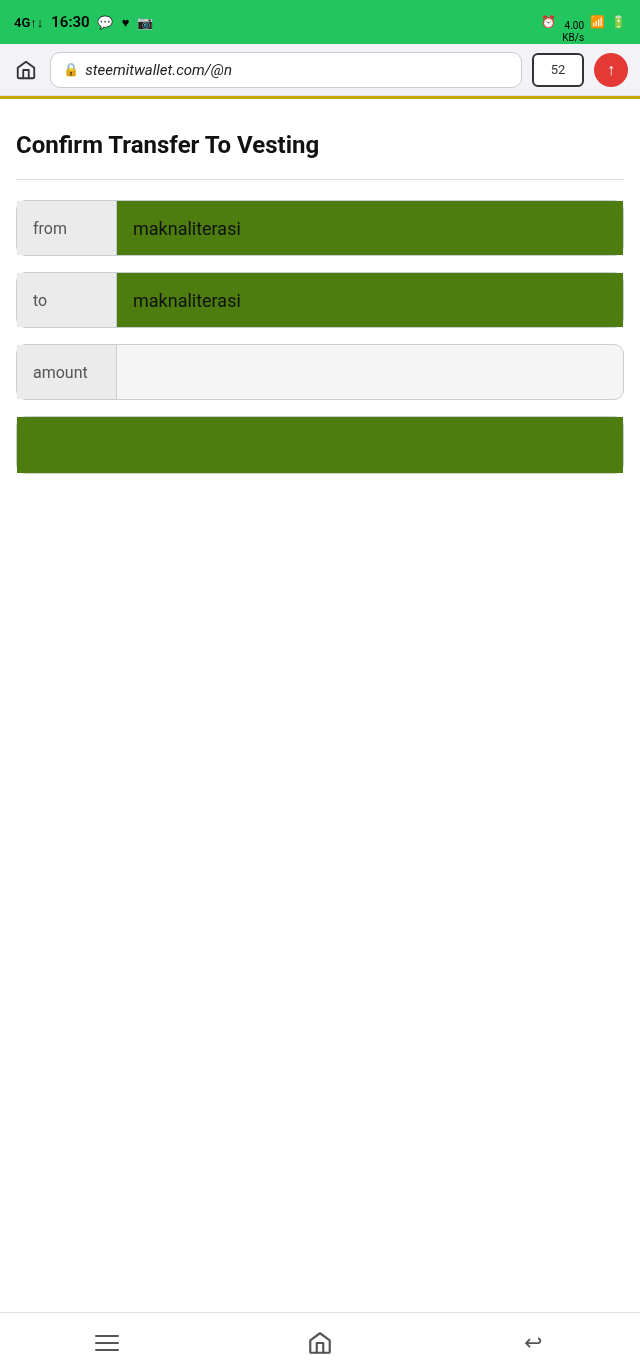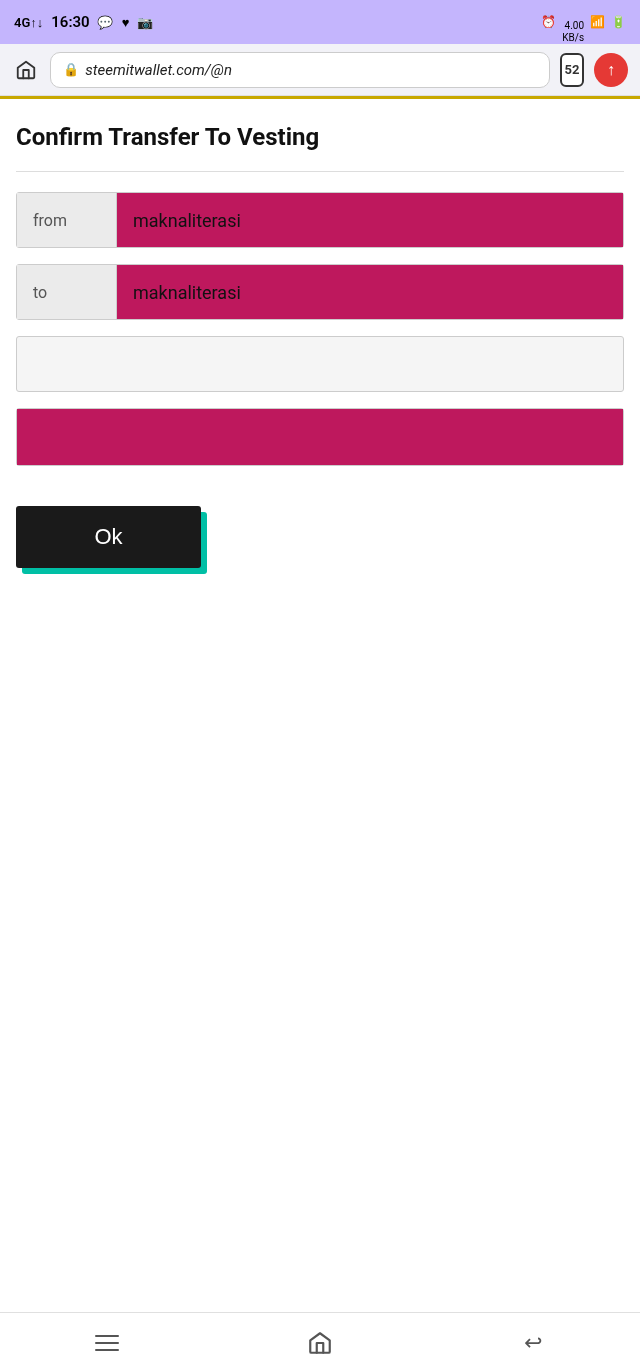--- a/index.html
+++ b/index.html
@@ -9,21 +9,21 @@
       width: 640px;
       min-height: 1372px;
       font-family: -apple-system, BlinkMacSystemFont, 'Segoe UI', Roboto, sans-serif;
       background: #fff;
       display: flex;
       flex-direction: column;
     }
 
     
     .status-bar {
-      background: #c4b5fd;
+      background: #22c55e;
       display: flex;
       justify-content: space-between;
       align-items: center;
       padding: 6px 14px;
       height: 44px;
     }
     .status-left {
       display: flex;
       align-items: center;
       gap: 8px;
@@ -88,29 +88,29 @@
       color: #555;
     }
     .address-text {
       font-size: 15px;
       color: #222;
       overflow: hidden;
       white-space: nowrap;
       font-style: italic;
     }
     .tab-btn {
-      width: 24px;
+      width: 52px;
       height: 34px;
       border: 2px solid #333;
       border-radius: 6px;
       display: flex;
       align-items: center;
       justify-content: center;
       font-size: 13px;
-      font-weight: 700;
+      font-weight: 400;
       color: #333;
       cursor: pointer;
       background: #fff;
     }
     .upload-btn {
       width: 34px;
       height: 34px;
       background: #e53935;
       border-radius: 50%;
       display: flex;
@@ -127,63 +127,63 @@
 
     
     .top-accent {
       height: 3px;
       background: #c8a800;
       width: 100%;
     }
 
     
     .main-content {
-      padding: 24px 16px;
+      padding: 32px 16px;
       flex: 1;
     }
 
     .page-title {
       font-size: 24px;
       font-weight: 700;
       color: #111;
       margin-bottom: 20px;
     }
 
     .divider {
       height: 1px;
       background: #ddd;
       margin-bottom: 20px;
     }
 
     
     .form-row {
       display: flex;
       border: 1px solid #ccc;
-      border-radius: 3px;
+      border-radius: 10px;
       margin-bottom: 16px;
       background: #f5f5f5;
       min-height: 56px;
     }
     .field-label {
       padding: 16px 16px;
       font-size: 16px;
       color: #555;
       background: #ebebeb;
       min-width: 100px;
       border-right: 1px solid #ccc;
       display: flex;
       align-items: center;
     }
     .field-value {
       padding: 16px 16px;
       font-size: 18px;
       color: #111;
       display: flex;
       align-items: center;
-      background: #be185d;
+      background: #4d7c0f;
       flex: 1;
     }
     .memo-row .field-value {
       min-height: 56px;
     }
 
     
     .ok-btn-wrap {
       margin-top: 24px;
       position: relative;
@@ -307,32 +307,29 @@
   </div>
 
   
   <div class="form-row">
     <div class="field-label">to</div>
     <div class="field-value">maknaliterasi</div>
   </div>
 
   
   <div class="form-row">
+    <div class="field-label">amount</div>
   </div>
 
   
   <div class="form-row memo-row">
     <div class="field-value"></div>
   </div>
 
   
-  <div class="ok-btn-wrap">
-    <div class="ok-btn-shadow"></div>
-    <button class="ok-btn">Ok</button>
-  </div>
 
 </div>
 
 <div class="bottom-nav">
   <div class="nav-btn">
     <div class="hamburger-lines">
       <div class="hline"></div>
       <div class="hline"></div>
       <div class="hline"></div>
     </div>

